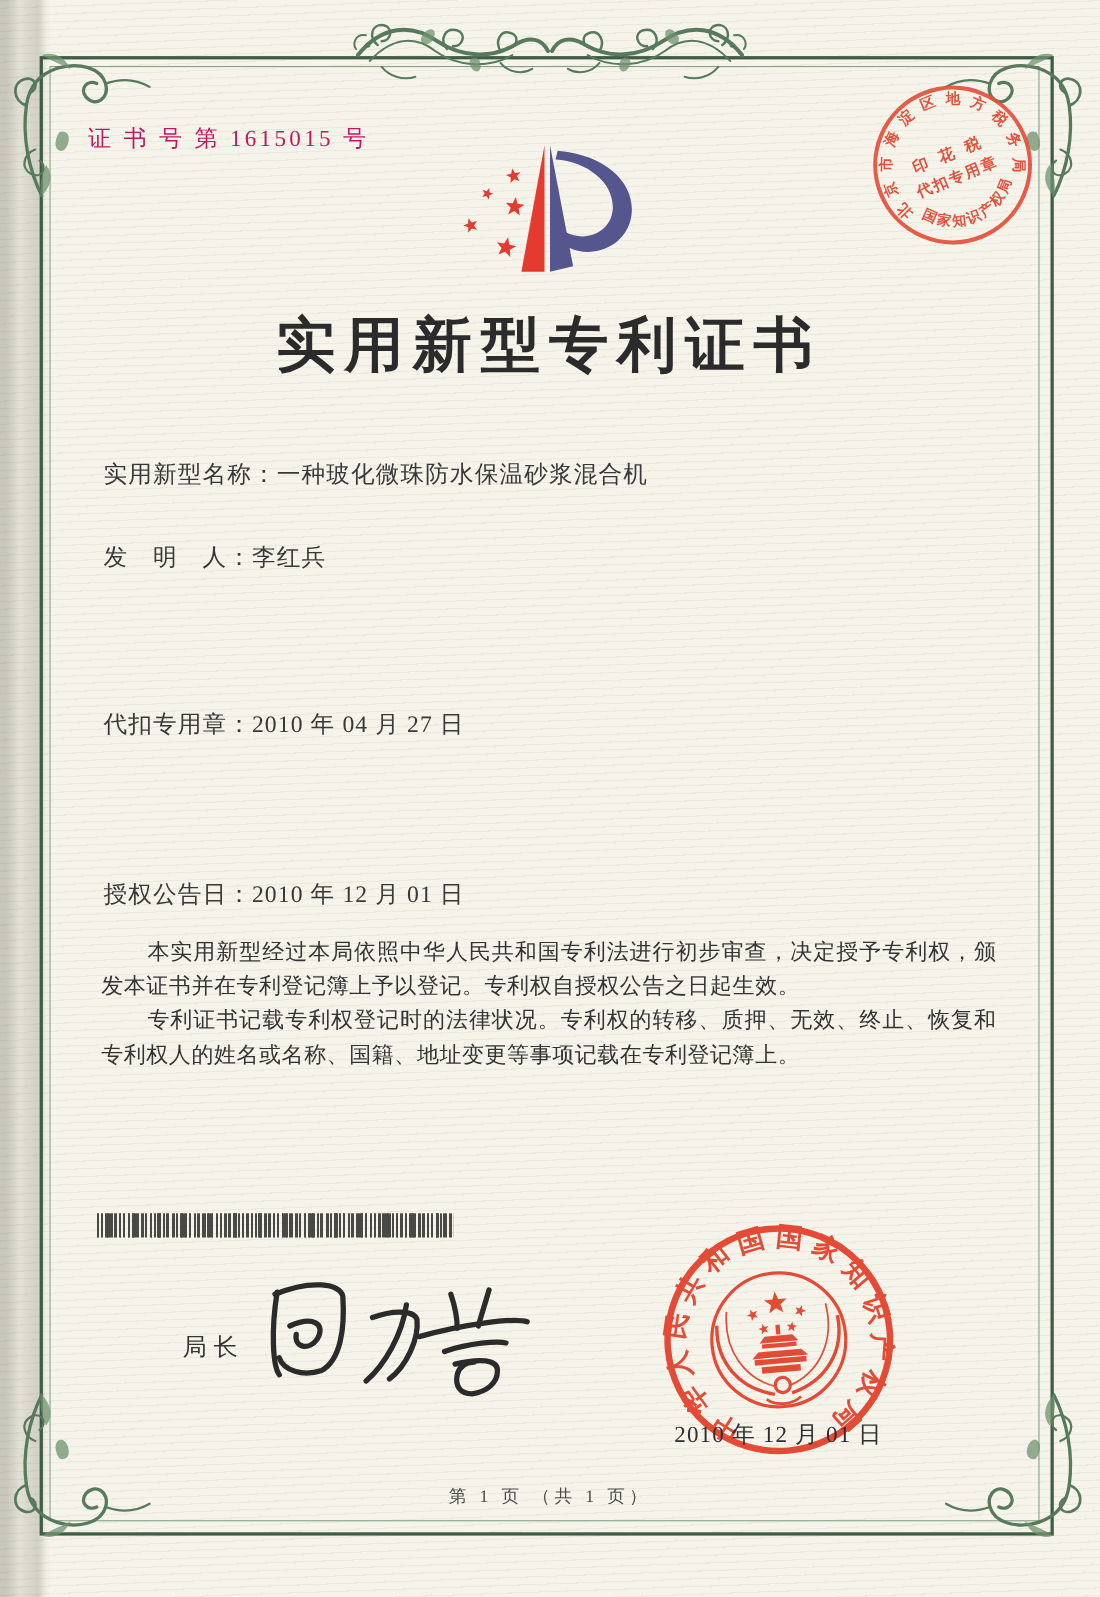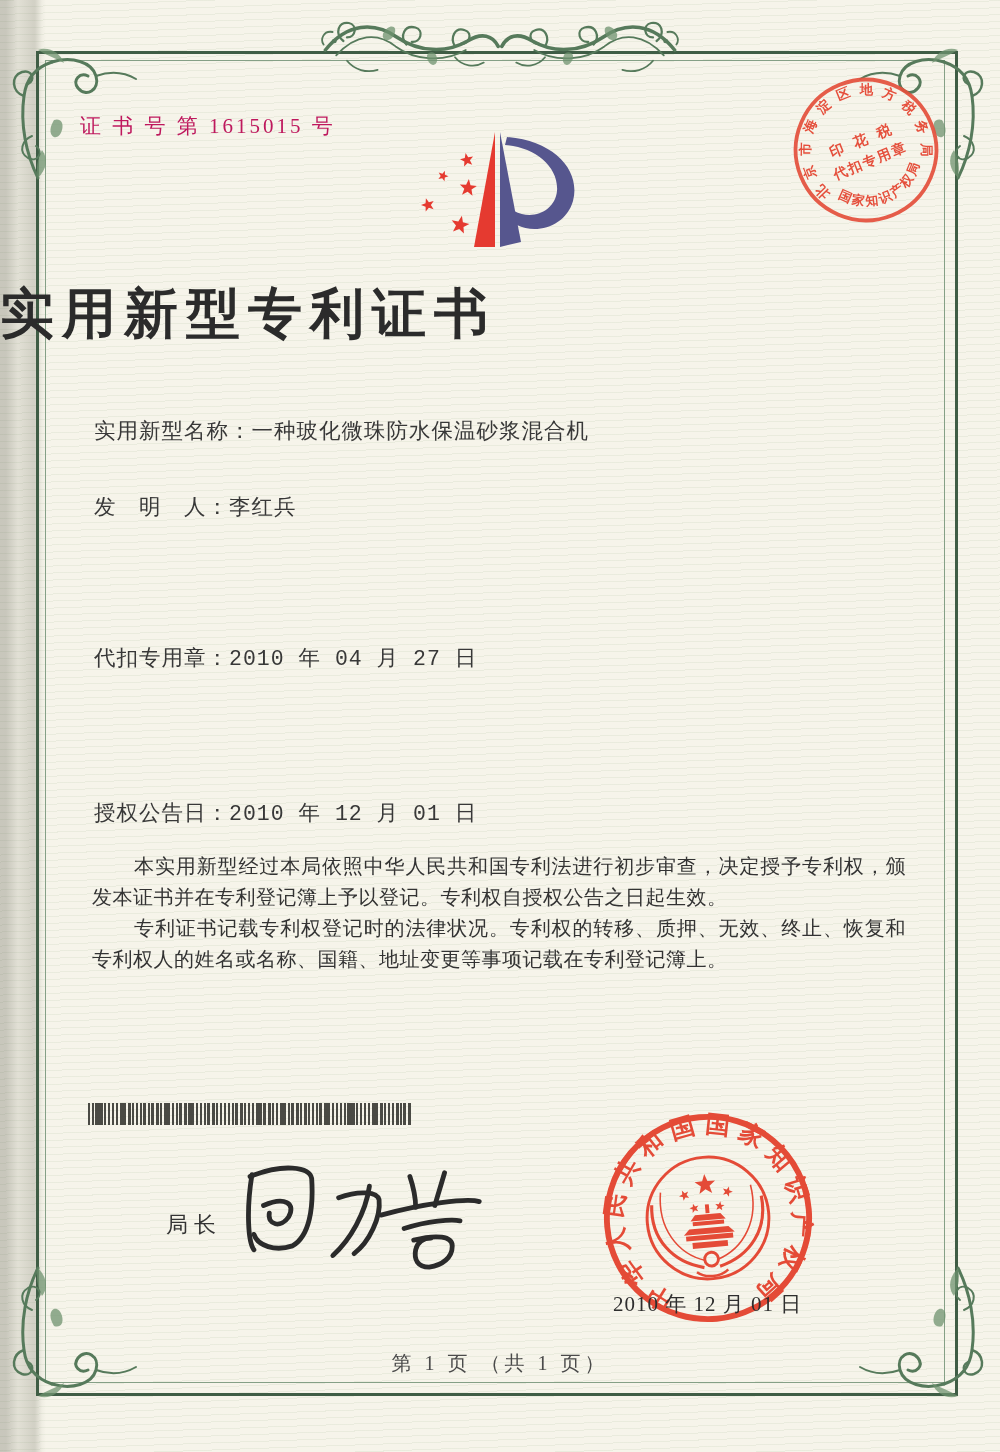--- a/index.html
+++ b/index.html
@@ -10,39 +10,39 @@
   .scan-edge{position:absolute;left:0;top:0;bottom:0;width:46px;z-index:1;pointer-events:none;
         background:linear-gradient(90deg, rgba(95,95,82,.30) 0 6px, rgba(120,120,105,.16) 18px, rgba(120,120,105,.28) 33px 35px, rgba(120,120,105,.05) 42px, rgba(0,0,0,0));}
   .frame-outer{position:absolute;left:36px;top:51px;width:916px;height:1339px;
         border:3px solid #3f5d45;z-index:2;}
   .frame-inner{position:absolute;left:45px;top:60px;width:898px;height:1321px;
         border:1px solid #85a086;z-index:2;}
   .corner{position:absolute;width:140px;height:140px;z-index:3;}
   .dragon{position:absolute;width:180px;height:85px;z-index:3;}
   .cert-number{position:absolute;left:80px;top:112px;font-size:21px;letter-spacing:3px;color:#be185d;z-index:4;}
   .logo{position:absolute;left:415px;top:131px;width:165px;height:130px;z-index:4;}
-  .title{position:absolute;left:0;right:2px;top:278px;text-align:left;font-size:54px;font-weight:bold;
+  .title{position:absolute;left:0;right:2px;top:278px;text-align:center;font-size:54px;font-weight:bold;
         letter-spacing:8px;color:#2b2b2b;z-index:4;}
-  .field-row{position:absolute;left:94px;font-size:21.5px;letter-spacing:1px;color:#383838;white-space:pre;z-index:4;font-family:Liberation Mono, monospace;}
+  .field-row{position:absolute;left:94px;font-size:21.5px;letter-spacing:1px;color:#383838;white-space:pre;z-index:4;}
   .paras{position:absolute;left:92px;top:851px;width:814px;font-size:20px;line-height:31px;
         text-align:justify;color:#333;z-index:4;}
   .paras p{margin:0;text-indent:2.1em;letter-spacing:0.5px;}
   .barcode{position:absolute;left:88px;top:1103px;width:324px;height:22px;z-index:4;opacity:.88;
         background-image:
          repeating-linear-gradient(90deg,#33332e 0 2px,rgba(0,0,0,0) 2px 4px),
          repeating-linear-gradient(90deg,#33332e 0 1px,rgba(0,0,0,0) 1px 7px),
          repeating-linear-gradient(90deg,rgba(0,0,0,0) 0 9px,#33332e 9px 12px,rgba(0,0,0,0) 12px 23px);}
   .director{position:absolute;left:166px;top:1210px;font-size:22px;letter-spacing:6px;color:#343434;z-index:4;text-align:center;}
   .signature{position:absolute;left:225px;top:1155px;width:260px;height:125px;z-index:4;}
   .main-seal{position:absolute;left:600px;top:1110px;width:216px;height:216px;z-index:5;
         transform:rotate(-5deg);opacity:.95;}
   .seal-date{position:absolute;left:613px;top:1290px;font-size:21px;letter-spacing:1px;color:#2e2e2e;z-index:6;}
   .tax-stamp{position:absolute;left:790px;top:74px;width:152px;height:152px;z-index:5;
         transform:rotate(-22deg);opacity:.92;}
-  .footer{position:absolute;left:0;right:0;top:1350px;text-align:center;font-size:20px;
+  .footer{position:absolute;left:0;right:0;top:1350px;text-align:center;font-size:16px;
         letter-spacing:4px;color:#4a4a4a;z-index:4;}
   .ink-red{fill:#e4422e;font-weight:bold;font-family:"Liberation Serif","DejaVu Serif",serif;}
   .green-stroke{stroke:#567a5b;fill:none;stroke-linecap:round;}
   .green-fill{fill:#6f936f;opacity:.75;}
 </style>
 </head>
 <body>
 
 <div class="page">
 

